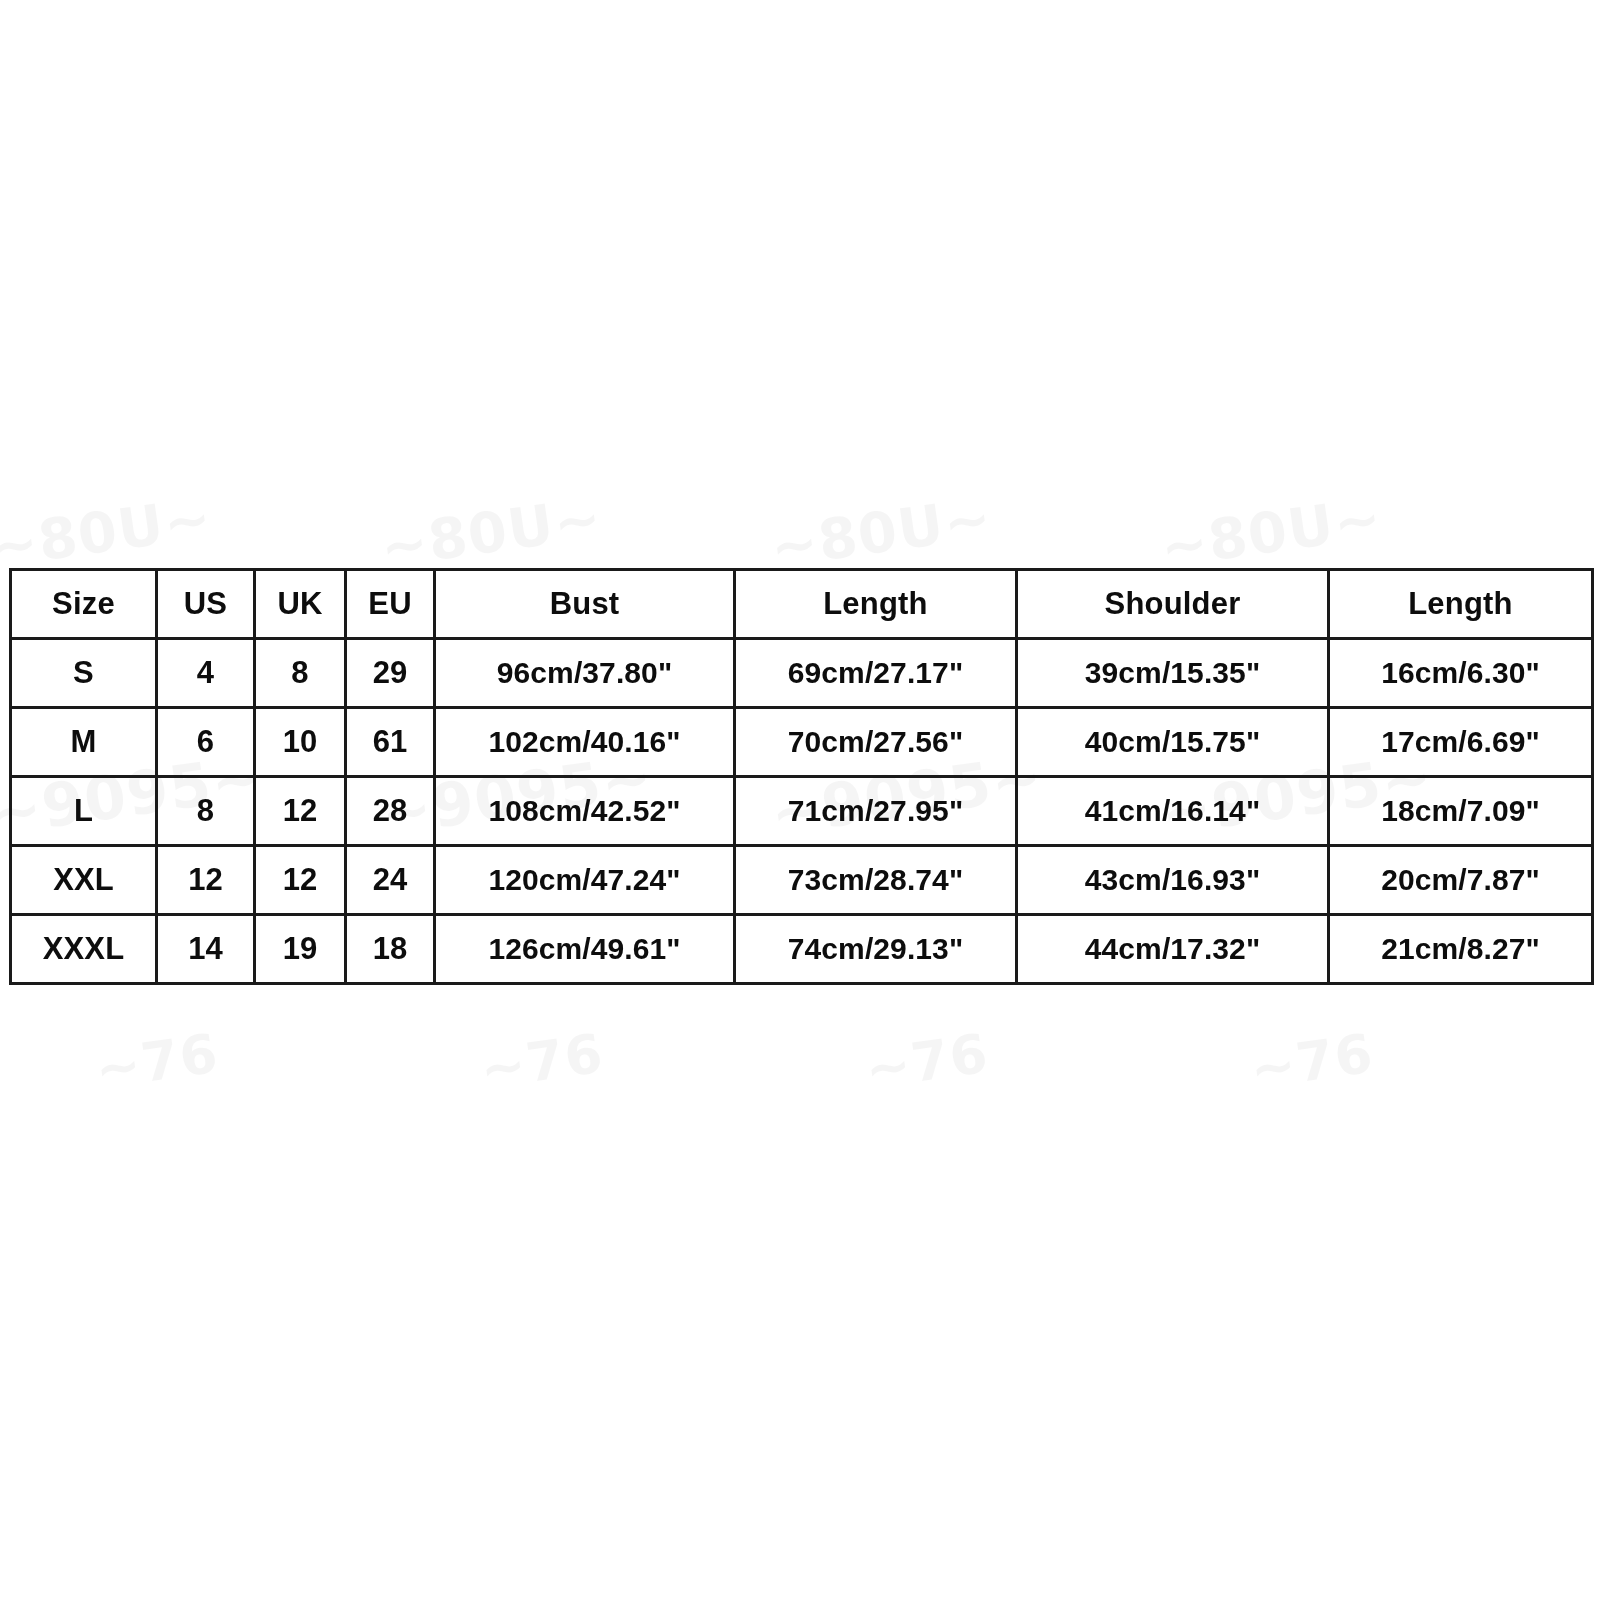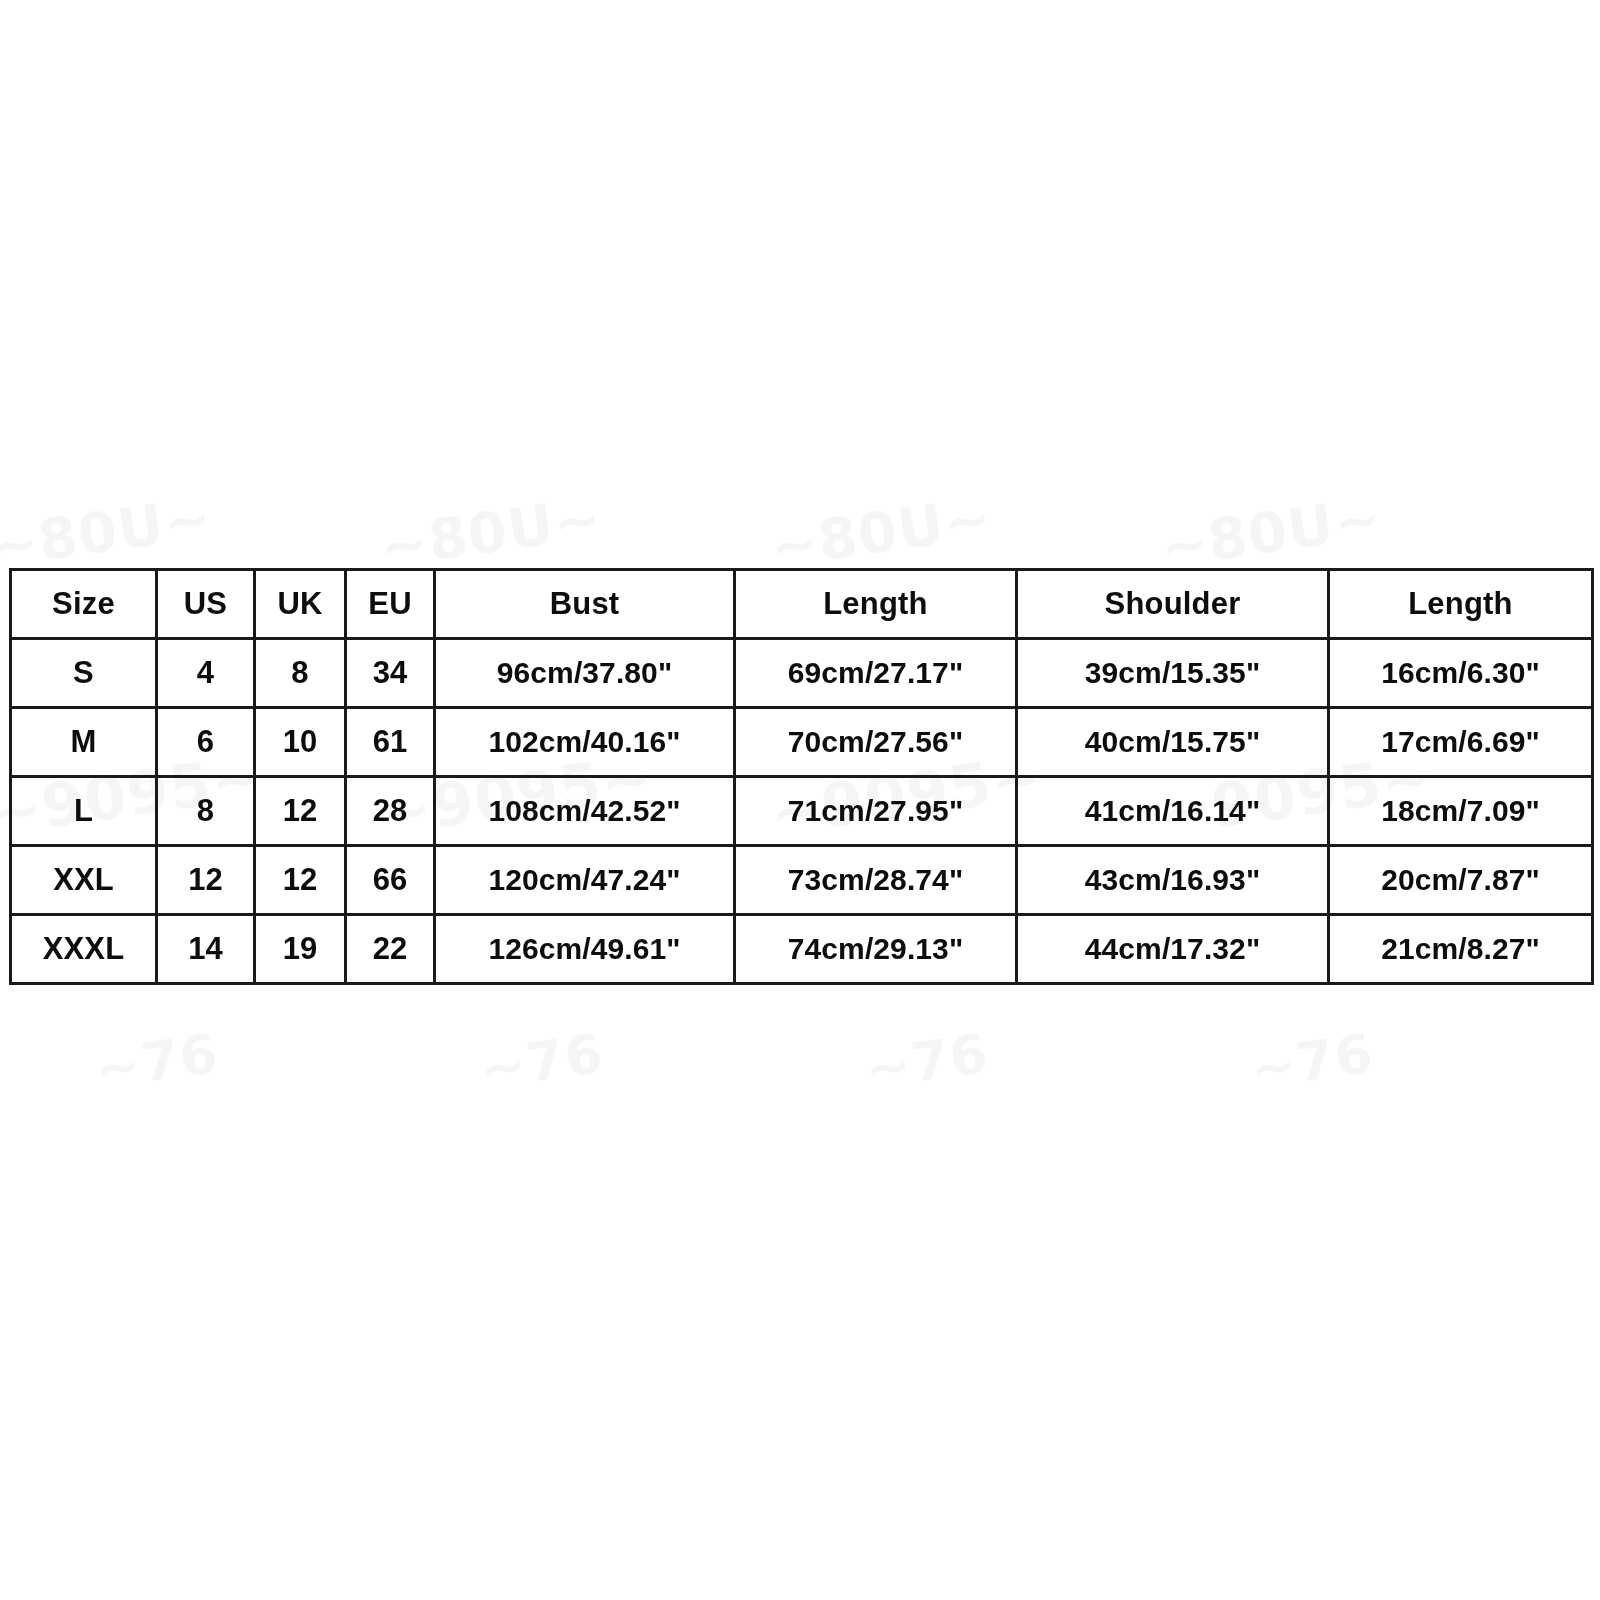--- a/index.html
+++ b/index.html
@@ -145,21 +145,21 @@
           <th>Length</th>
           <th>Shoulder</th>
           <th>Length</th>
         </tr>
       </thead>
       <tbody>
         <tr>
           <td class="col-size">S</td>
           <td class="col-code">4</td>
           <td class="col-code">8</td>
-          <td class="col-code">34</td>
+          <td class="col-code">29</td>
           <td>96cm/37.80"</td>
           <td>69cm/27.17"</td>
           <td>39cm/15.35"</td>
           <td>16cm/6.30"</td>
         </tr>
         <tr>
           <td class="col-size">M</td>
           <td class="col-code">6</td>
           <td class="col-code">10</td>
           <td class="col-code">61</td>
@@ -175,31 +175,31 @@
           <td class="col-code">28</td>
           <td>108cm/42.52"</td>
           <td>71cm/27.95"</td>
           <td>41cm/16.14"</td>
           <td>18cm/7.09"</td>
         </tr>
         <tr>
           <td class="col-size">XXL</td>
           <td class="col-code">12</td>
           <td class="col-code">12</td>
-          <td class="col-code">66</td>
+          <td class="col-code">24</td>
           <td>120cm/47.24"</td>
           <td>73cm/28.74"</td>
           <td>43cm/16.93"</td>
           <td>20cm/7.87"</td>
         </tr>
         <tr>
           <td class="col-size">XXXL</td>
           <td class="col-code">14</td>
           <td class="col-code">19</td>
-          <td class="col-code">22</td>
+          <td class="col-code">18</td>
           <td>126cm/49.61"</td>
           <td>74cm/29.13"</td>
           <td>44cm/17.32"</td>
           <td>21cm/8.27"</td>
         </tr>
       </tbody>
     </table>
   </div>
 
 </div>

